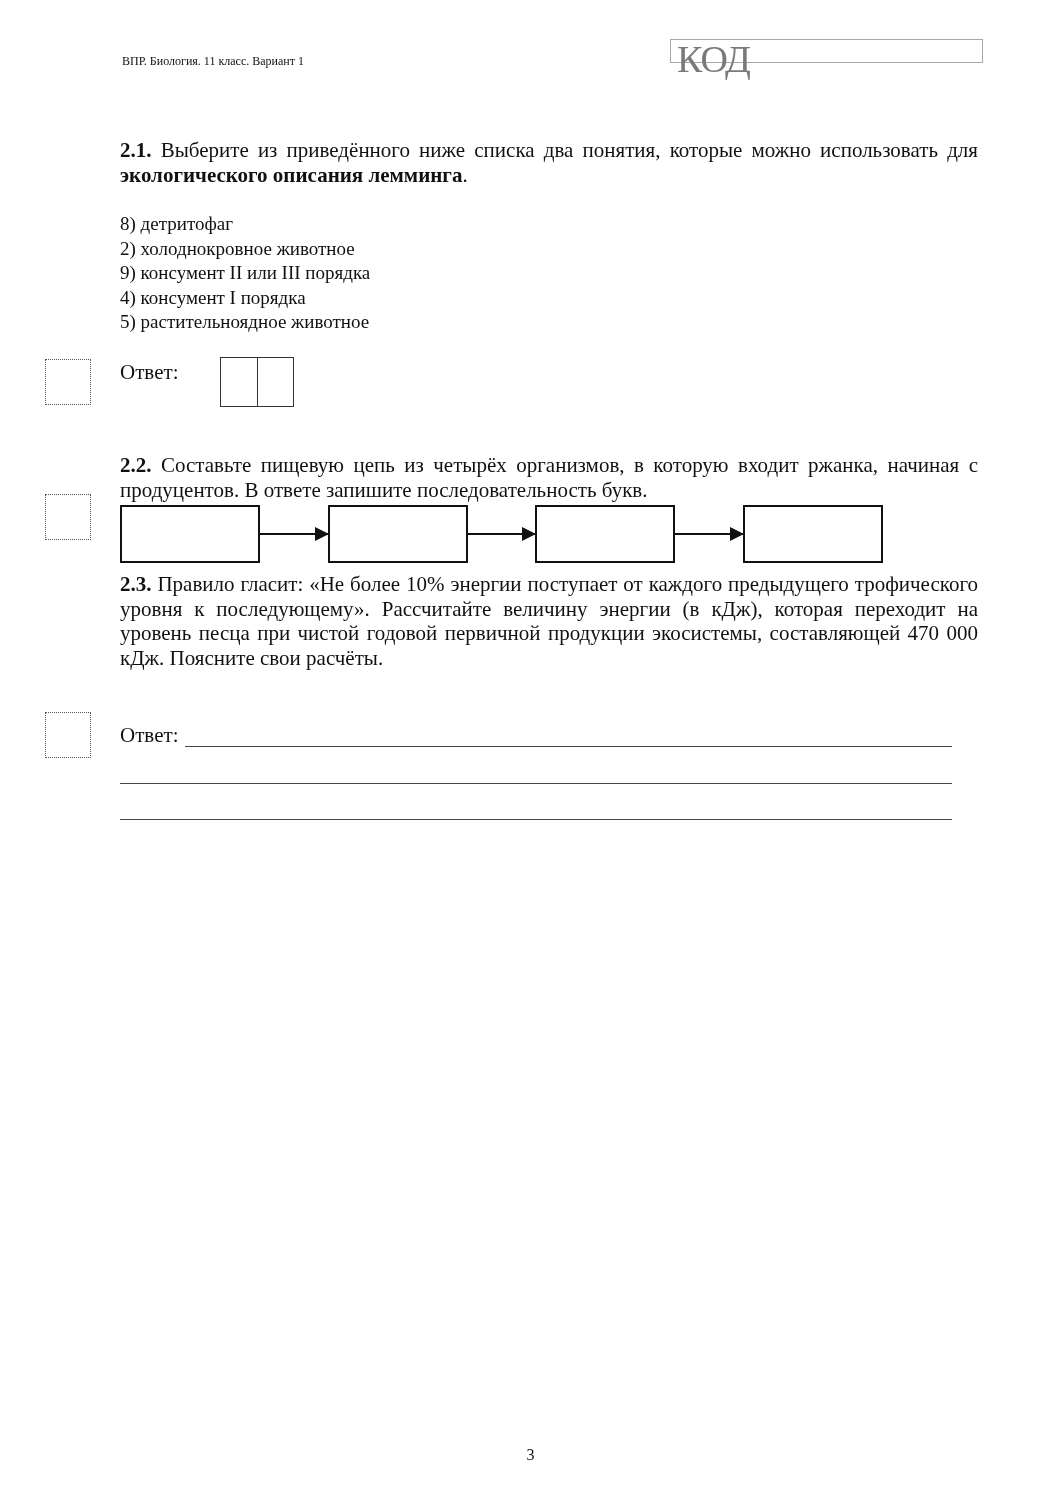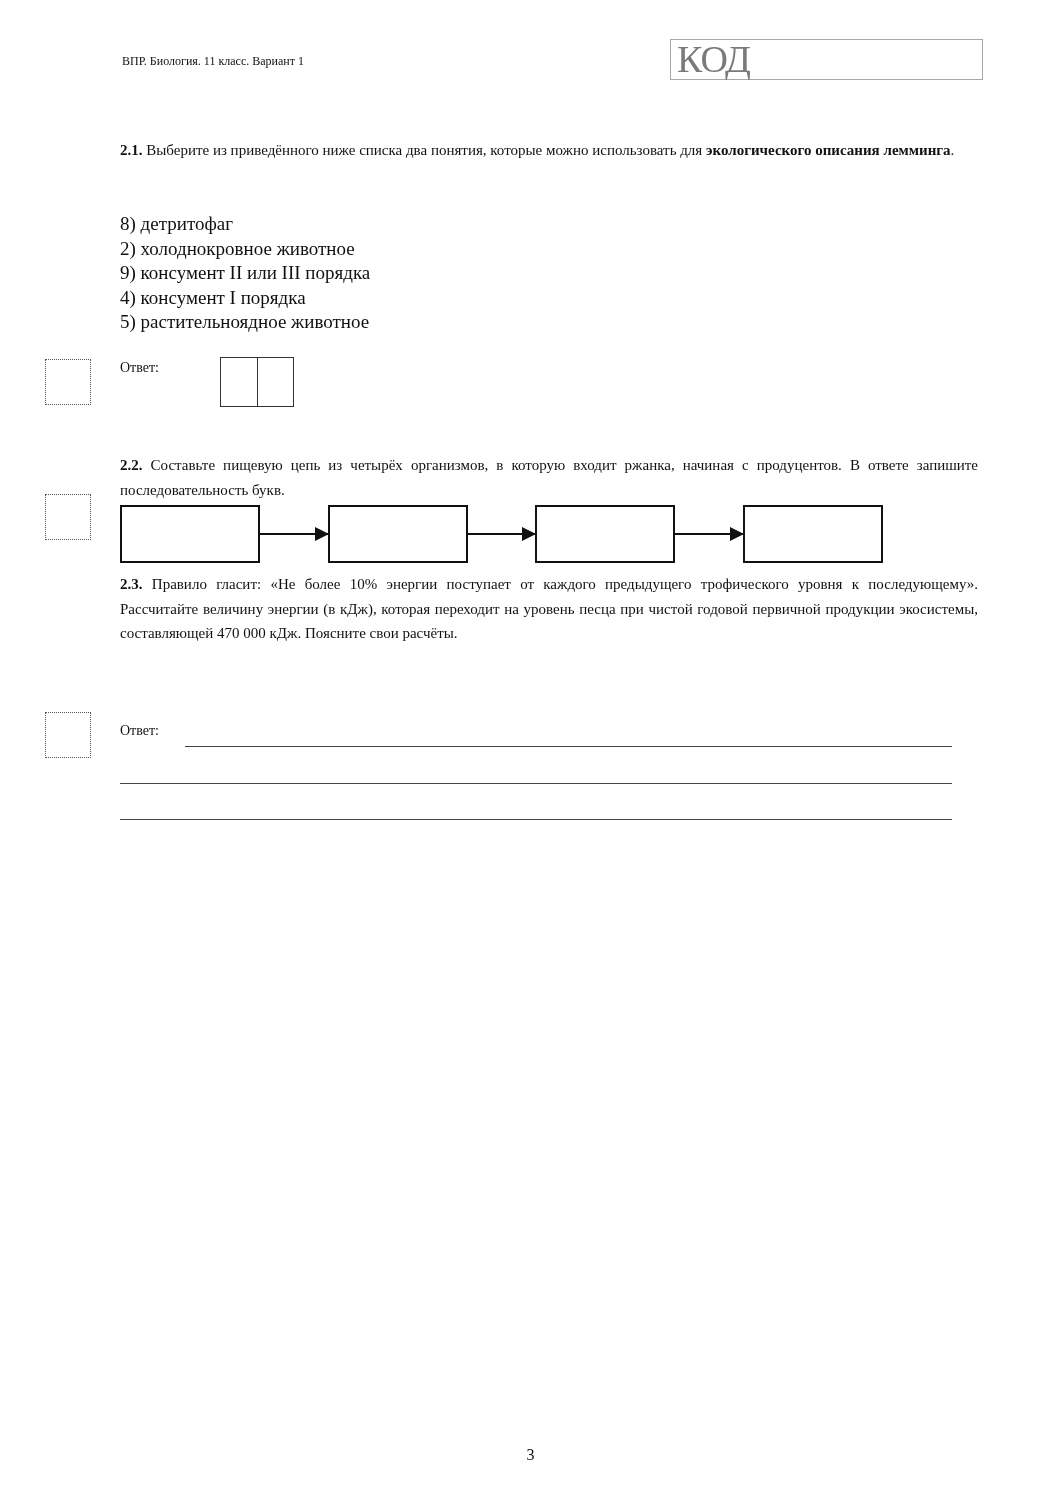--- a/index.html
+++ b/index.html
@@ -1,27 +1,27 @@
 <!DOCTYPE html>
 <html><head>
   <meta charset="utf-8">
   <style>
     html, body { margin: 0; padding: 0; background: #ffffff; }
     body { width: 1061px; height: 1500px; position: relative; overflow: hidden;
            font-family: "Liberation Serif", "DejaVu Serif", serif; color: #111; }
     .abs { position: absolute; }
     .header-title { left: 122px; top: 54px; font-size: 12px; }
-    .code-box { left: 670px; top: 39px; width: 313px; height: 41px; border: 1.5px solid #a8a8a8; box-sizing: border-box; }
+    .code-box { left: 670px; top: 39px; width: 313px; height: 24px; border: 1.5px solid #a8a8a8; box-sizing: border-box; }
     .code-label { position: absolute; left: 6px; top: -3px; font-size: 38px; color: #7a7a7a; letter-spacing: -1px; }
-    .para { left: 120px; width: 858px; font-size: 15px; line-height: 24.5px; text-align: justify; }
+    .para { left: 120px; width: 858px; font-size: 21px; line-height: 24.5px; text-align: justify; }
     .para b { font-weight: bold; }
     .options { left: 120px; top: 212px; font-size: 19px; line-height: 24.5px; }
     .options div { white-space: nowrap; }
     .score-box { left: 45px; width: 46px; height: 46px; border: 1.5px dotted #555; box-sizing: border-box; }
-    .answer-label { font-size: 14px; }
+    .answer-label { font-size: 21px; }
     .answer-cells { left: 220px; top: 357px; display: flex; border: 1.5px solid #333; box-sizing: border-box; height: 50px; }
     .answer-cell { width: 36px; height: 100%; box-sizing: border-box; }
     .answer-cell + .answer-cell { border-left: 1.5px solid #333; }
     .chain-box { top: 505px; width: 140px; height: 58px; border: 2px solid #111; box-sizing: border-box; }
     .arrow { top: 533px; height: 2px; background: #111; }
     .arrow::after { content: ""; position: absolute; right: -1px; top: -6px; border-left: 14px solid #111; border-top: 7px solid transparent; border-bottom: 7px solid transparent; }
     .line { left: 120px; width: 832px; height: 0; border-top: 1.5px solid #444; }
     .page-number { left: 0; width: 1061px; text-align: center; top: 1446px; font-size: 16px; }
   </style>
 </head>

